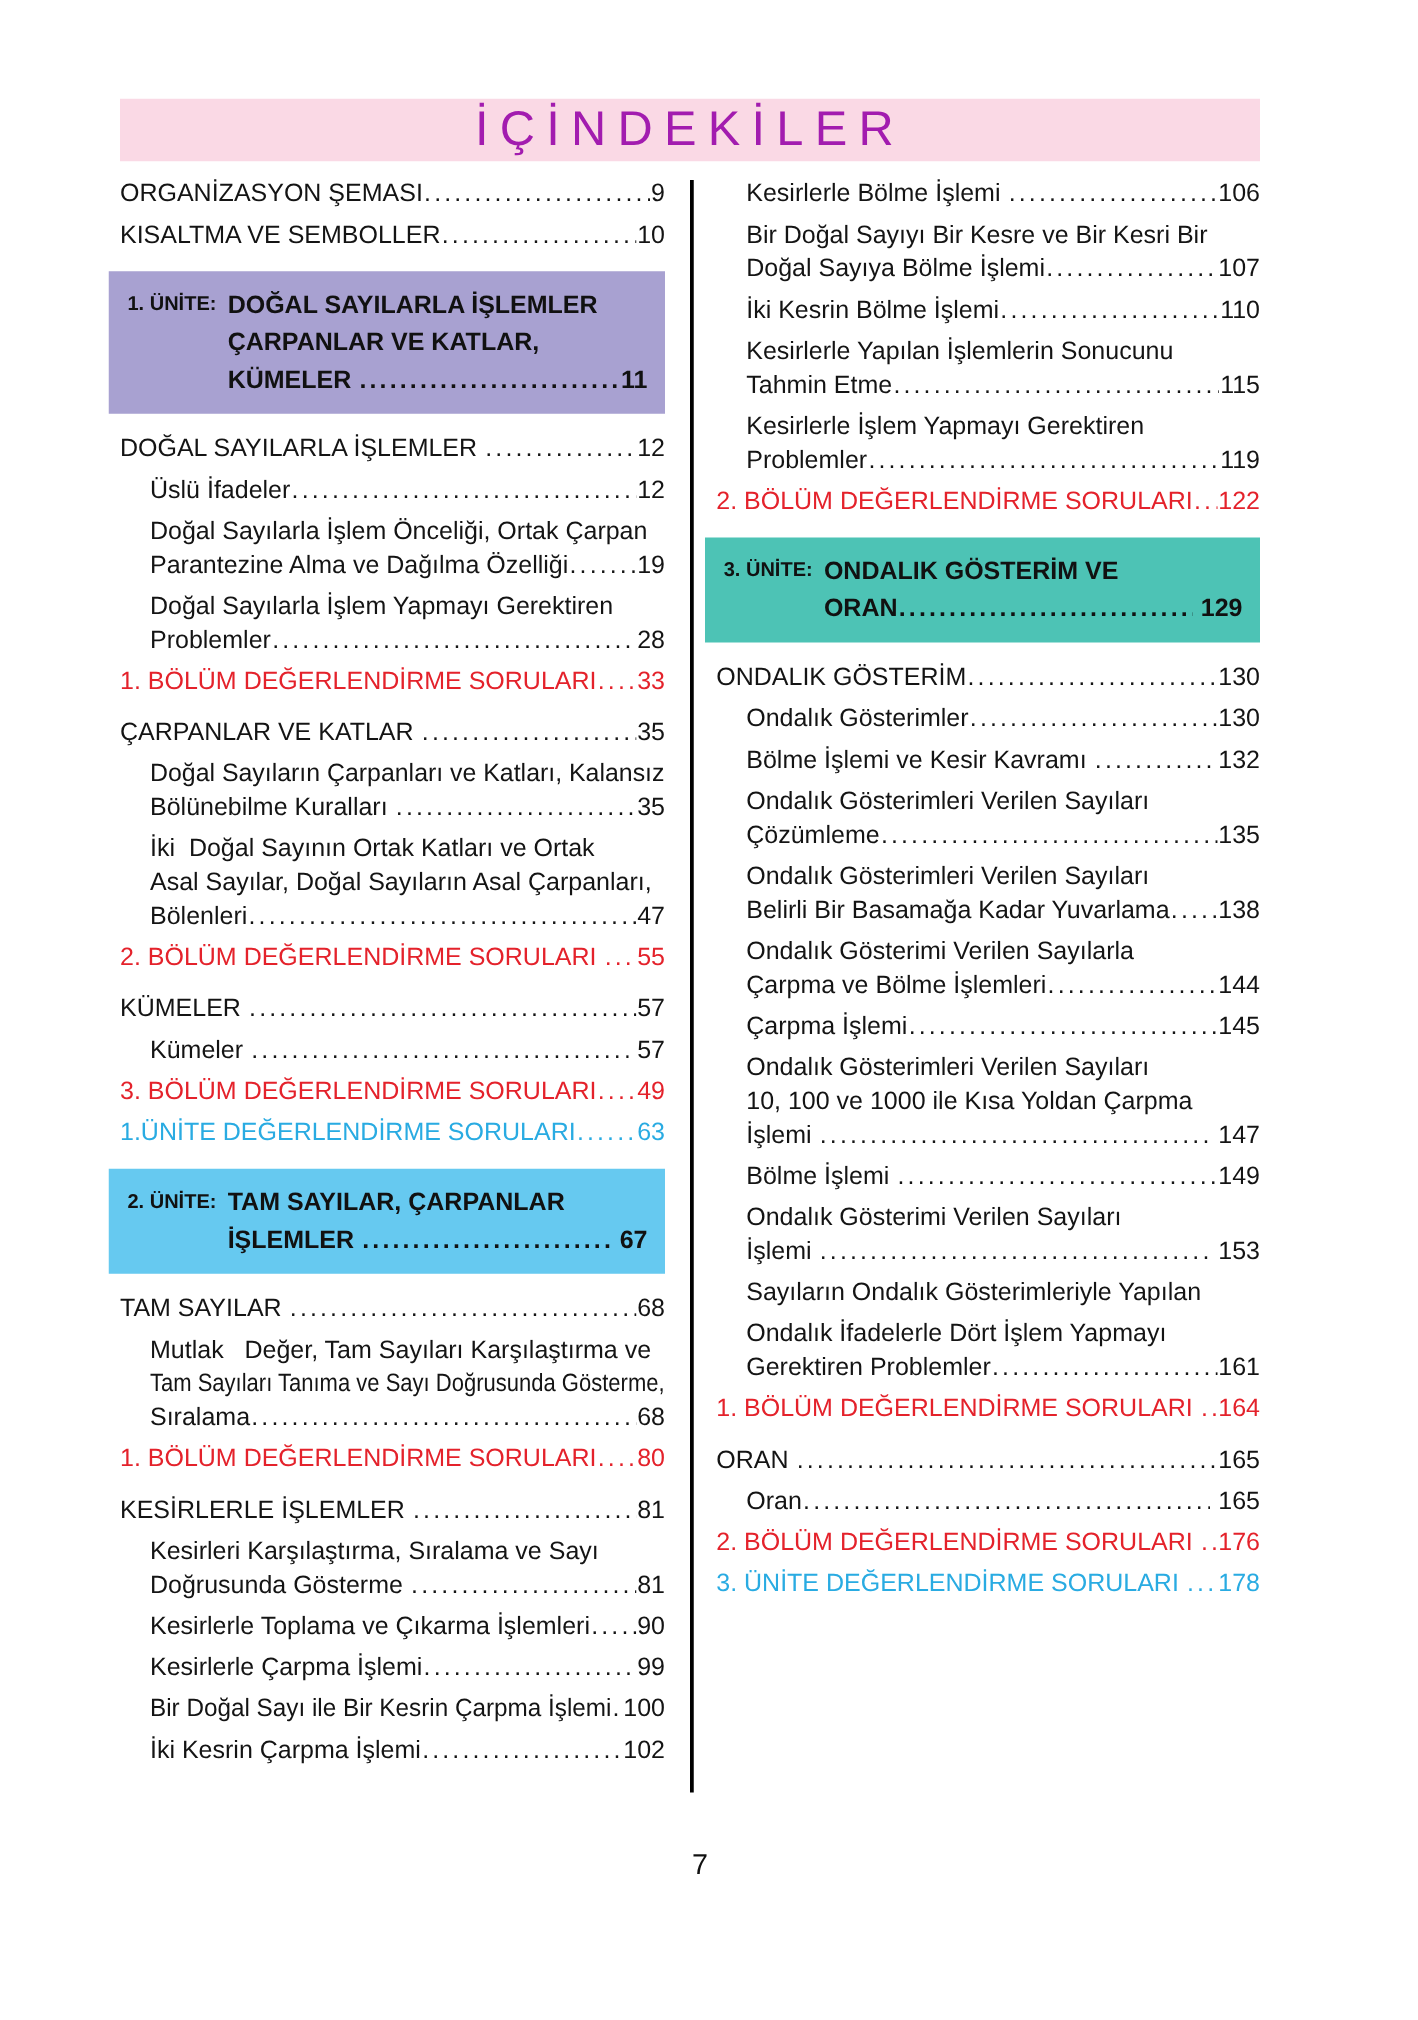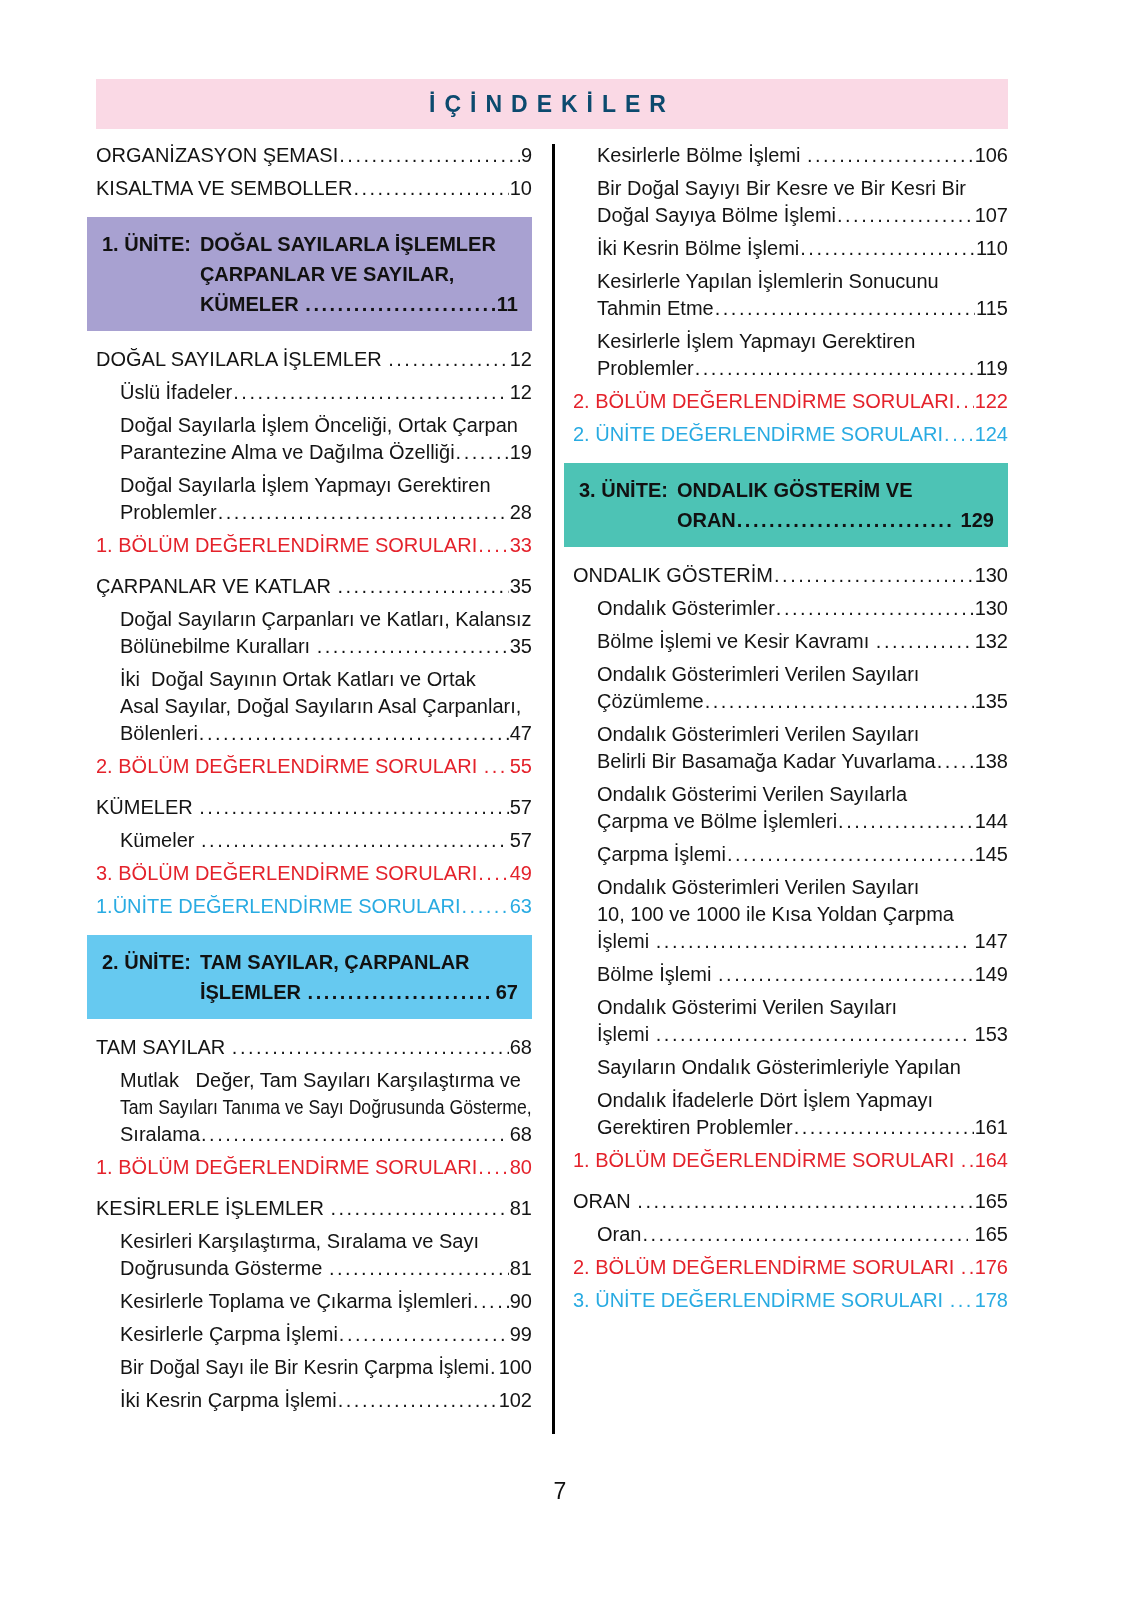--- a/index.html
+++ b/index.html
@@ -17,21 +17,21 @@
     width:1134px;height:1616px;position:relative;
     font-family:"Liberation Sans","DejaVu Sans",sans-serif;
     color:var(--ink);
   }
   .banner{
     position:absolute;left:96px;top:79px;width:912px;height:50px;
     background:var(--banner-pink);
     display:flex;align-items:center;justify-content:center;
   }
   .banner .title{
-    font-size:23px;font-weight:700;letter-spacing:9px;color:#0c4a6e;
+    font-size:39px;font-weight:400;letter-spacing:9px;color:#a21caf;
   }
   .divider{
     position:absolute;left:552px;top:144px;width:3px;height:1290px;
     background:#000;
   }
   .col{position:absolute;top:142px;}
   .col-left{left:96px;width:436px;}
   .col-right{left:573px;width:435px;}
 
   .entry{margin-bottom:6px;}
@@ -55,21 +55,21 @@
   .unit-box{
     margin:15px 0 15px -9px;
     width:calc(100% + 9px);
     padding:12px 14px 12px 15px;
     display:flex;align-items:flex-start;
   }
   .unit-box.purple{background:var(--unit-purple);}
   .unit-box.blue{background:var(--unit-blue);}
   .unit-box.teal{background:var(--unit-teal);}
   .unit-box .prefix{
-    font-weight:700;font-size:20px;line-height:30px;white-space:pre;
+    font-weight:700;font-size:16px;line-height:30px;white-space:pre;
     margin-right:9px;color:#111;
   }
   .unit-box .box-content{flex:1 1 0;min-width:0;}
   .unit-box .box-content .line{
     font-weight:700;font-size:20px;line-height:30px;color:#111;
   }
   .unit-box + .e-bold{margin-top:12px;}
 
   .footer-page{
     position:absolute;left:540px;top:1478px;width:40px;
@@ -100,21 +100,21 @@
         <span class="pg">10</span>
       </div>
     </div>
     <div class="unit-box purple">
       <span class="prefix">1. ÜNİTE:</span>
       <div class="box-content">
         <div class="line">
           <span class="txt">DOĞAL SAYILARLA İŞLEMLER</span>
         </div>
         <div class="line">
-          <span class="txt">ÇARPANLAR VE SAYILAR,</span>
+          <span class="txt">ÇARPANLAR VE KATLAR,</span>
         </div>
         <div class="line">
           <span class="txt">KÜMELER </span>
           <span class="dots"></span>
           <span class="pg">11</span>
         </div>
       </div>
     </div>
     <div class="entry e-bold">
       <div class="line">
@@ -353,27 +353,20 @@
         <span class="pg">119</span>
       </div>
     </div>
     <div class="entry e-red">
       <div class="line">
         <span class="txt">2. BÖLÜM DEĞERLENDİRME SORULARI</span>
         <span class="dots"></span>
         <span class="pg">122</span>
       </div>
     </div>
-    <div class="entry e-cyan">
-      <div class="line">
-        <span class="txt">2. ÜNİTE DEĞERLENDİRME SORULARI</span>
-        <span class="dots"></span>
-        <span class="pg">124</span>
-      </div>
-    </div>
     <div class="unit-box teal">
       <span class="prefix">3. ÜNİTE:</span>
       <div class="box-content">
         <div class="line">
           <span class="txt">ONDALIK GÖSTERİM VE</span>
         </div>
         <div class="line">
           <span class="txt">ORAN</span>
           <span class="dots"></span>
           <span class="pg"> 129</span>

